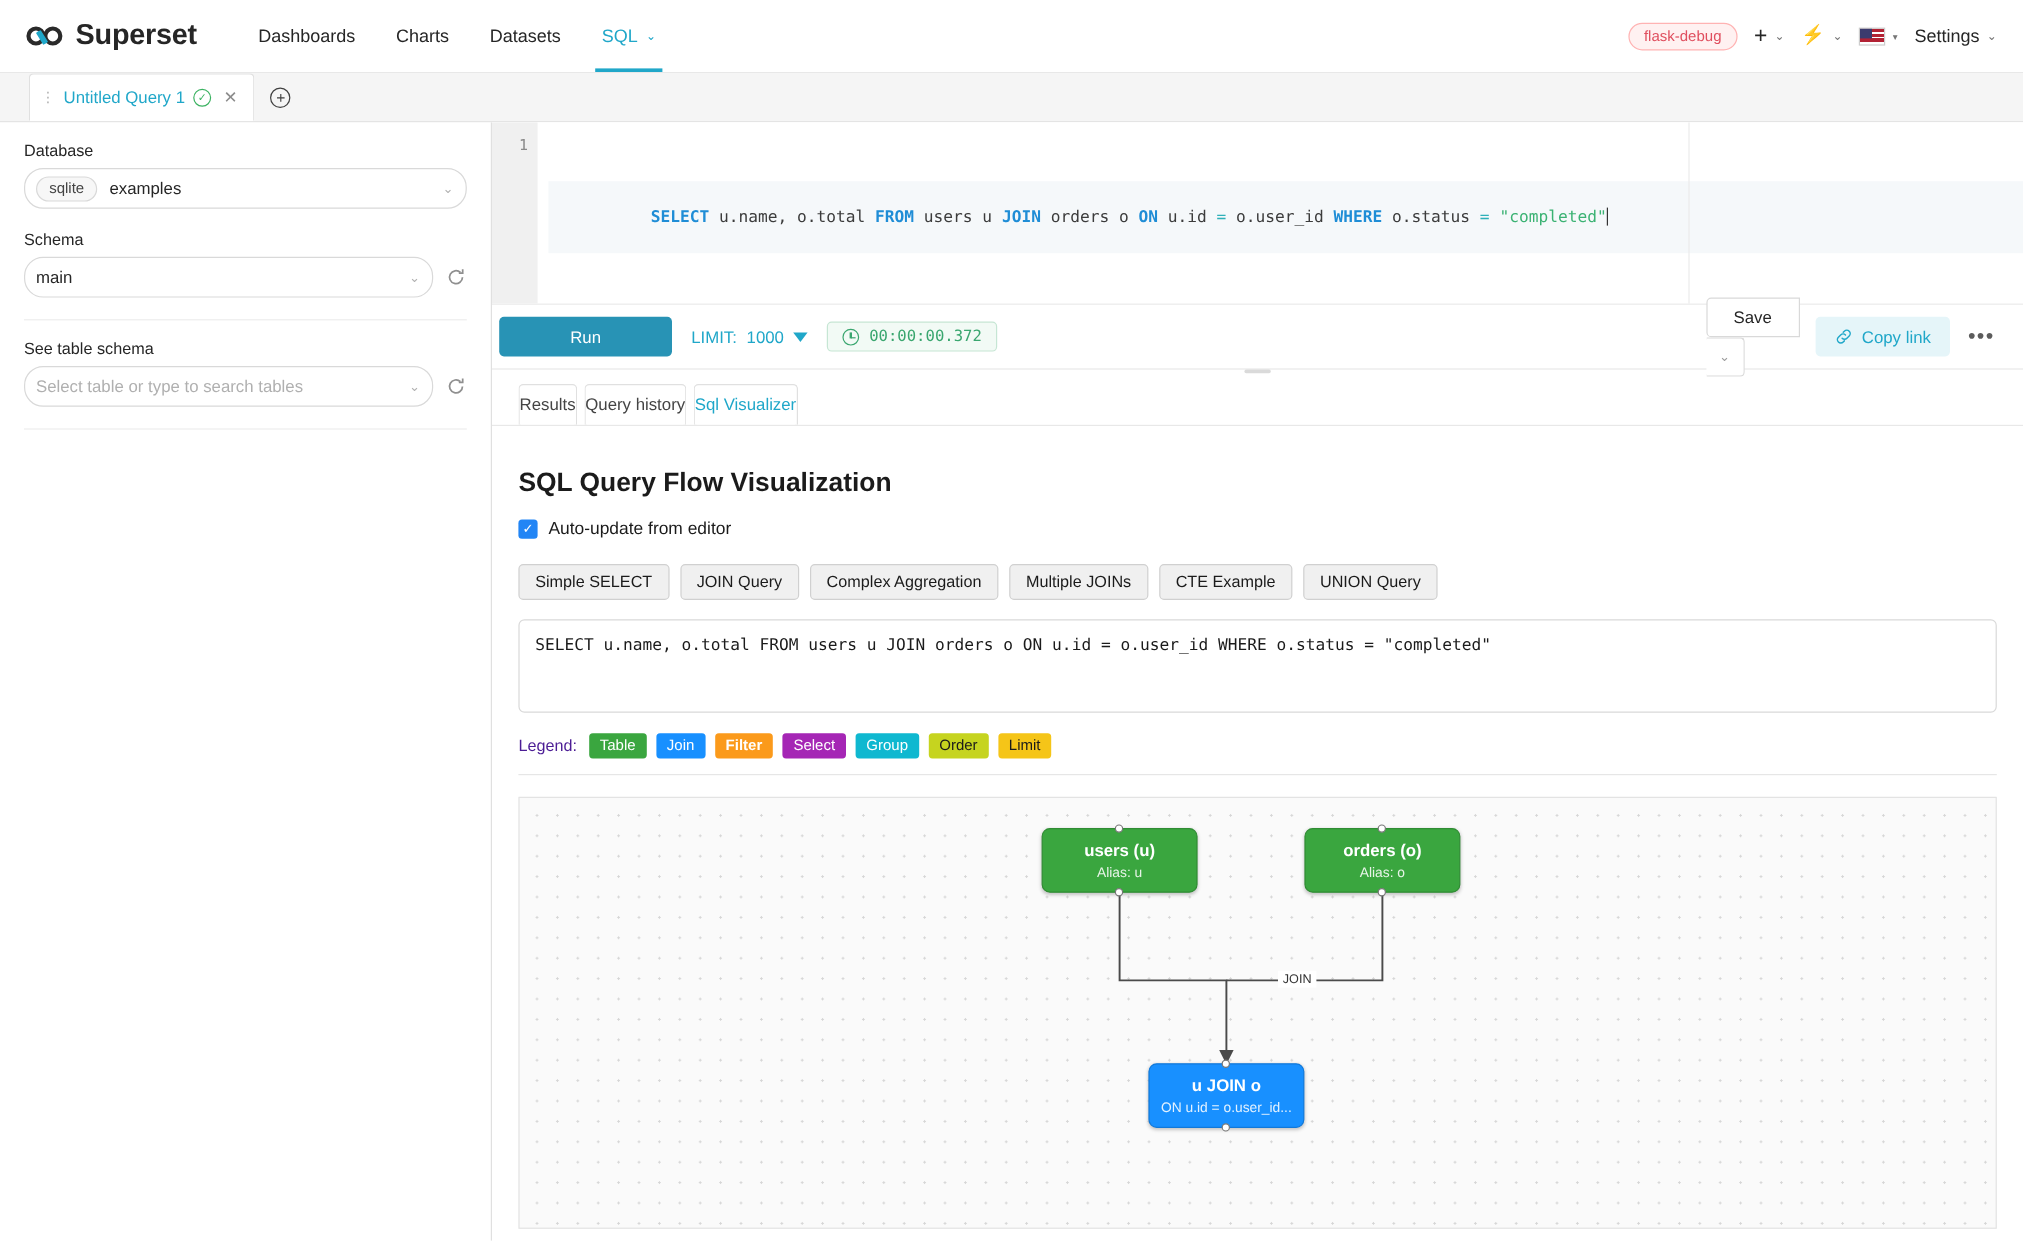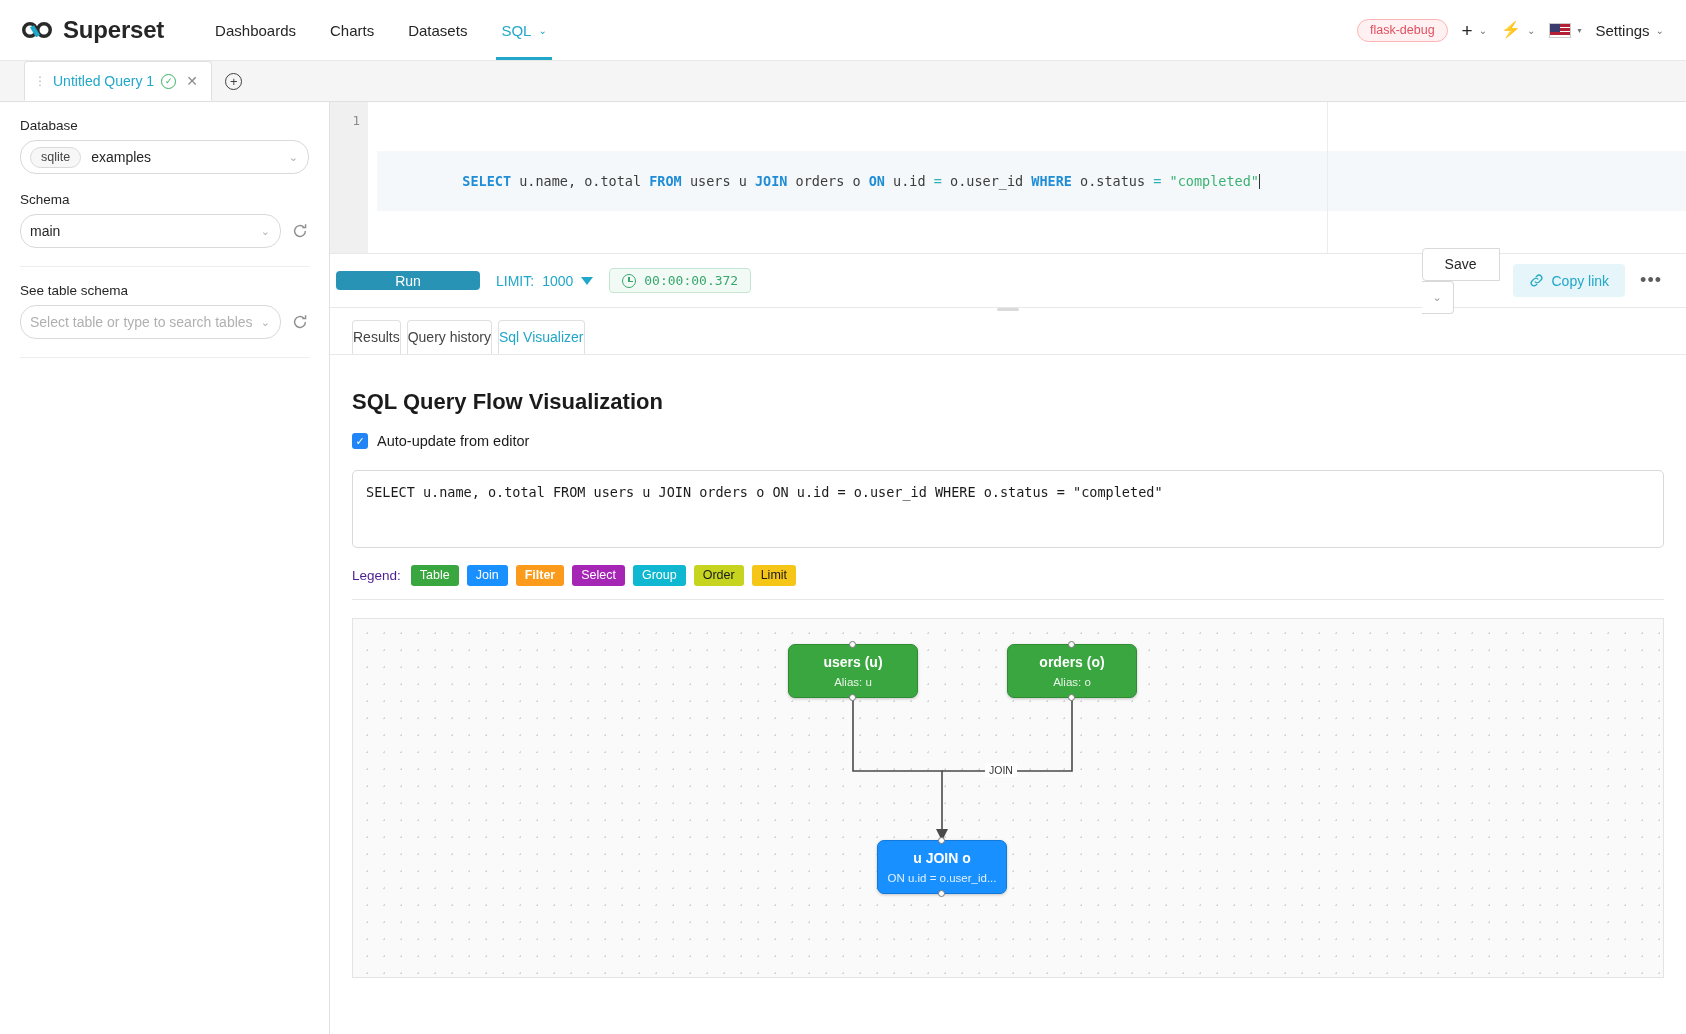--- a/index.html
+++ b/index.html
@@ -66,21 +66,21 @@
   }
   .plus-circle{
     width:17px;height:17px;border-radius:50%;border:1.3px solid #3f3f3f;
     display:flex;align-items:center;justify-content:center;font-size:13px;line-height:1;color:#3f3f3f;
   }
 
   
   .workspace{ display:flex; height:calc(1034px - 61px - 41px); }
 
   
-  .leftpanel{ width:330px; border-right:1px solid #e0e0e0; padding:16px 20px 0 20px; background:#fff; position:relative;}
+  .leftpanel{ width:410px; border-right:1px solid #e0e0e0; padding:16px 20px 0 20px; background:#fff; position:relative;}
   .field-label{ font-size:13.5px; color:#262626; margin-bottom:7px; }
   .select-box{
     height:34px; border:1px solid #d9d9d9; border-radius:16px; display:flex;
     align-items:center; padding:0 10px 0 9px; background:#fff; cursor:pointer;
     margin-bottom:18px;
   }
   .select-box .val{ font-size:14px; color:#262626; }
   .select-box .val.placeholder{ color:#b0b0b0; }
   .db-chip{
     border:1px solid #d9d9d9; background:#f7f7f7; border-radius:11px;
@@ -113,21 +113,21 @@
   .ident{ color:#3c3c3c; }
   .caret-bar{ display:inline-block;width:1px;height:15px;background:#333;vertical-align:-3px;}
   .editor-vline{ position:absolute; left:997px; top:0; bottom:0; width:1px; background:#ececec;}
 
   
   .toolbar{
     height:54px; display:flex; align-items:center; padding:0 22px 0 6px; gap:16px;
     border-bottom:1px solid #e8e8e8; position:relative; background:#fff;
   }
   .run-btn{
-    width:144px; height:19px; background:#2893b5; color:#fff; border:none; border-radius:4px;
+    width:144px; height:33px; background:#2893b5; color:#fff; border:none; border-radius:4px;
     font-size:14px; cursor:pointer; font-family:inherit;
   }
   .limit-ctrl{ display:flex; align-items:center; gap:8px; color:#20a7c9; font-size:14px; cursor:pointer;}
   .limit-ctrl .lbl{ font-weight:500;}
   .tri-down{ width:0;height:0;border-left:6px solid transparent;border-right:6px solid transparent;border-top:8px solid #20a7c9;}
   .timer-pill{
     display:flex; align-items:center; gap:8px; border:1px solid #c6e6d4; background:#f2faf5;
     color:#3aa66f; border-radius:4px; padding:4px 12px; font-size:13px;
     font-family:"DejaVu Sans Mono", monospace;
   }
@@ -364,20 +364,28 @@
     <div class="rtab-underline"></div>
 
     <div class="viz">
       <div class="viz-title">SQL Query Flow Visualization</div>
 
       <div class="auto-row">
         <span class="cb">✓</span>
         <span class="auto-label">Auto-update from editor</span>
       </div>
 
+      <div class="sq-row" id="sample-buttons">
+          <button class="sq-btn">Simple SELECT</button>
+          <button class="sq-btn">JOIN Query</button>
+          <button class="sq-btn">Complex Aggregation</button>
+          <button class="sq-btn">Multiple JOINs</button>
+          <button class="sq-btn">CTE Example</button>
+          <button class="sq-btn">UNION Query</button>
+        </div>
 
       <textarea class="sql-textarea" spellcheck="false" style="">SELECT u.name, o.total FROM users u JOIN orders o ON u.id = o.user_id WHERE o.status = "completed"</textarea>
 
       <div class="legend-row">
         <span class="legend-label">Legend:</span>
         <span id="legend-items" style="display:flex;gap:8px;">
             <span class="lg" style="background: rgb(58, 166, 63);">Table</span>
             <span class="lg" style="background: rgb(24, 144, 255);">Join</span>
             <span class="lg" style="background: rgb(251, 154, 27); font-weight: bold;">Filter</span>
             <span class="lg" style="background: rgb(165, 38, 181);">Select</span>

